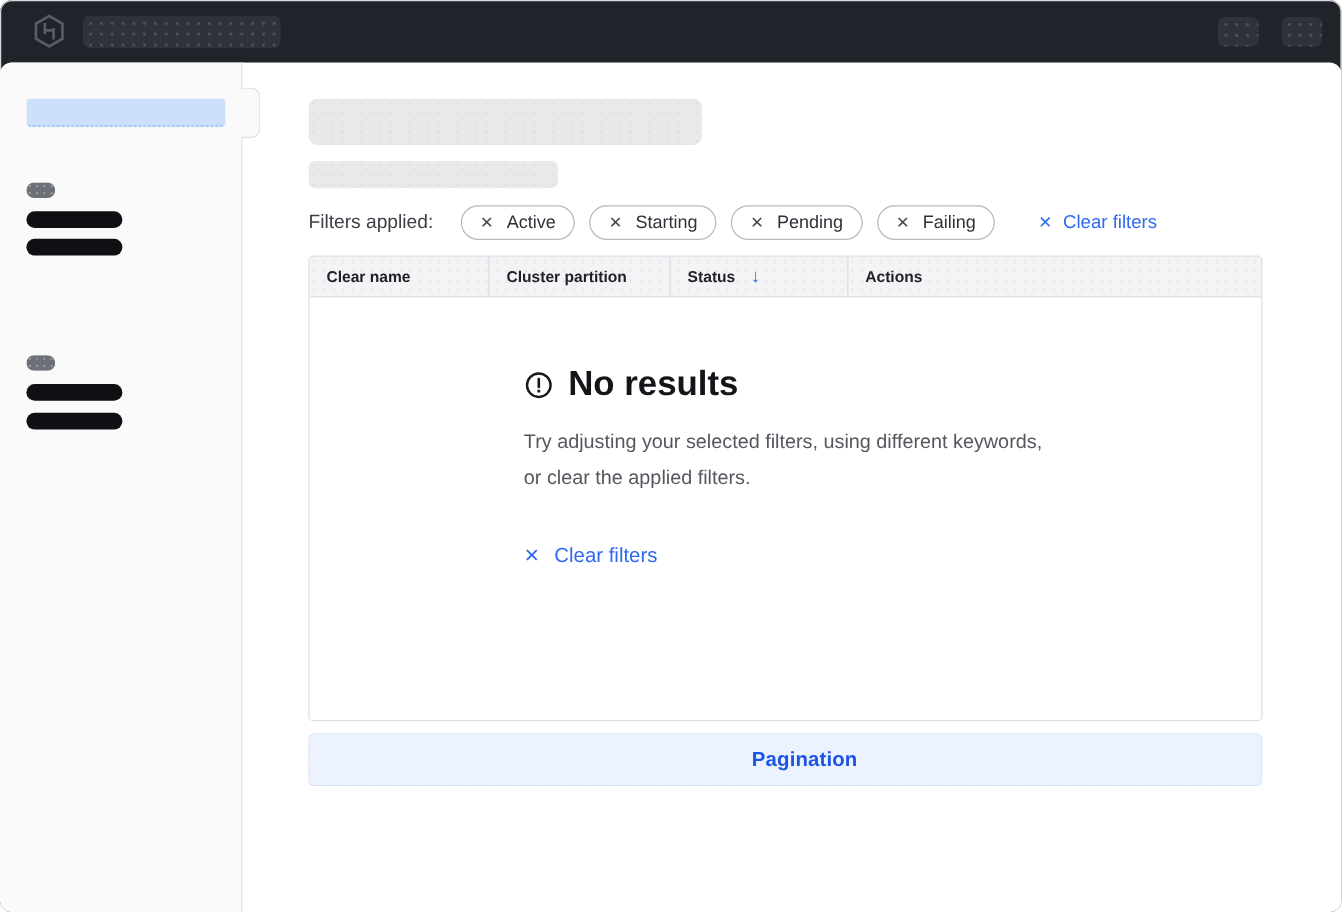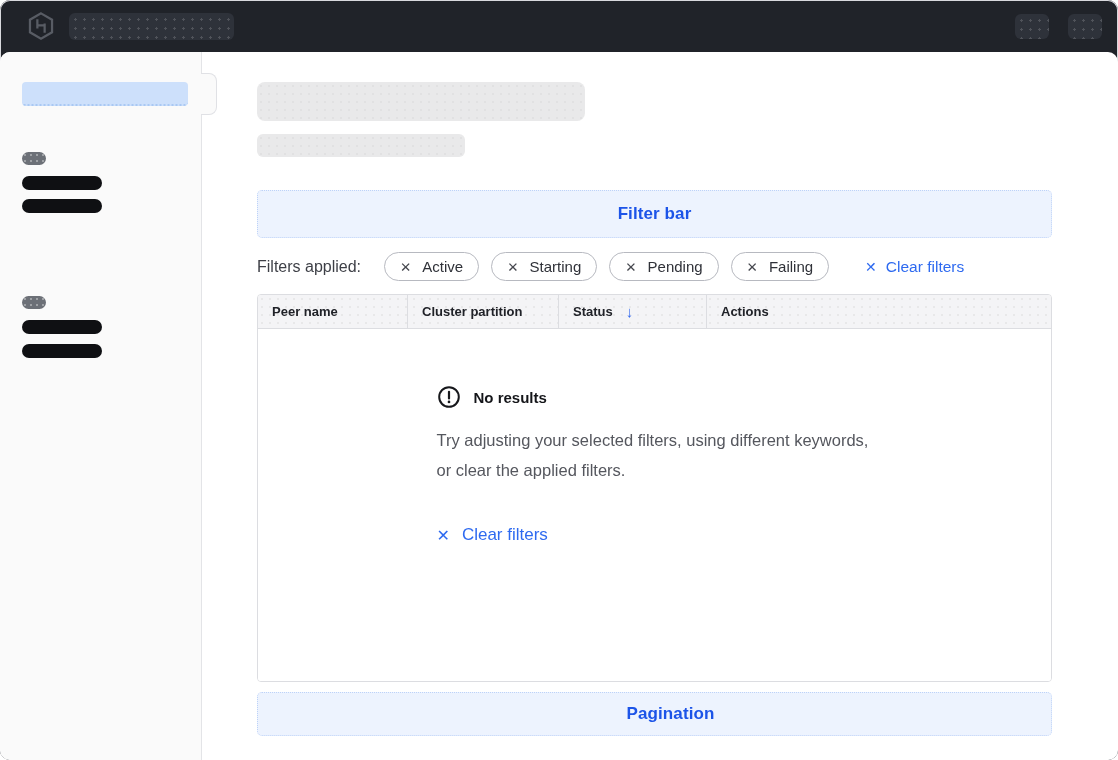--- a/index.html
+++ b/index.html
@@ -71,21 +71,21 @@
   .th { display:flex; align-items:center; padding:0 14px; font-size:13px; font-weight:700;
         color:#202228; border-left:1px solid #dcdde1; cursor:pointer; }
   .th:first-child { border-left:none; }
   .th-0 { width:149px; } .th-1 { width:151px; } .th-2 { width:148px; }
   .th-3 { width:128px; } .th-4 { width:129px; } .th-5 { flex:1; }
   .sort-arrow { color:#3a6ff0; font-size:15px; font-weight:400; margin-left:13px; }
 
   .tbody { flex:1; display:flex; justify-content:center; background:#fff; }
   .empty { width:436px; padding-top:56px; }
   .empty-head { display:flex; align-items:center; gap:13px; }
-  .empty-title { font-size:15px; font-weight:700; color:#141519; }
+  .empty-title { font-size:29px; font-weight:700; color:#141519; }
   .empty-desc { margin-top:17px; font-size:16.5px; line-height:1.8; color:#55575e; }
   .empty-clear { margin-top:40px; display:inline-flex; align-items:center; gap:12px;
                  color:#2e6af0; font-size:17px; font-weight:500; cursor:pointer; }
   .empty-clear .x { font-size:16px; font-weight:700; }
 </style>
 </head>
 <body>
 
 <div class="stage">
   <div class="window">
@@ -113,23 +113,20 @@
         <div class="side-pill" style="top:244px;"></div>
         <div class="side-bar" style="top:268px;"></div>
         <div class="side-bar" style="top:292px;"></div>
       </div>
       <div class="notch"></div>
 
       <div class="main">
         <div class="skel skel-title"></div>
         <div class="skel skel-sub"></div>
 
-        <div class="slot slot-filter">
-          <span>Filter bar</span>
-        </div>
 
         <div class="filters-row">
           <span class="filters-label">Filters applied:</span>
 
           <span class="pill">
             <span class="x">✕</span>
             <span>Active</span>
           </span>
           <span class="pill">
             <span class="x">✕</span>
@@ -146,21 +143,21 @@
 
           <span class="clear-link">
             <span class="x">✕</span>
             <span>Clear filters</span>
           </span>
         </div>
 
         <div class="table">
           <div class="thead">
             <div class="th th-0">
-              <span>Peer name</span>
+              <span>Clear name</span>
             </div>
             <div class="th th-1">
               <span>Cluster partition</span>
             </div>
             <div class="th th-2">
               <span>Status</span>
               <span class="sort-arrow">↓</span>
             </div>
             <div class="th th-5">
               <span>Actions</span>

